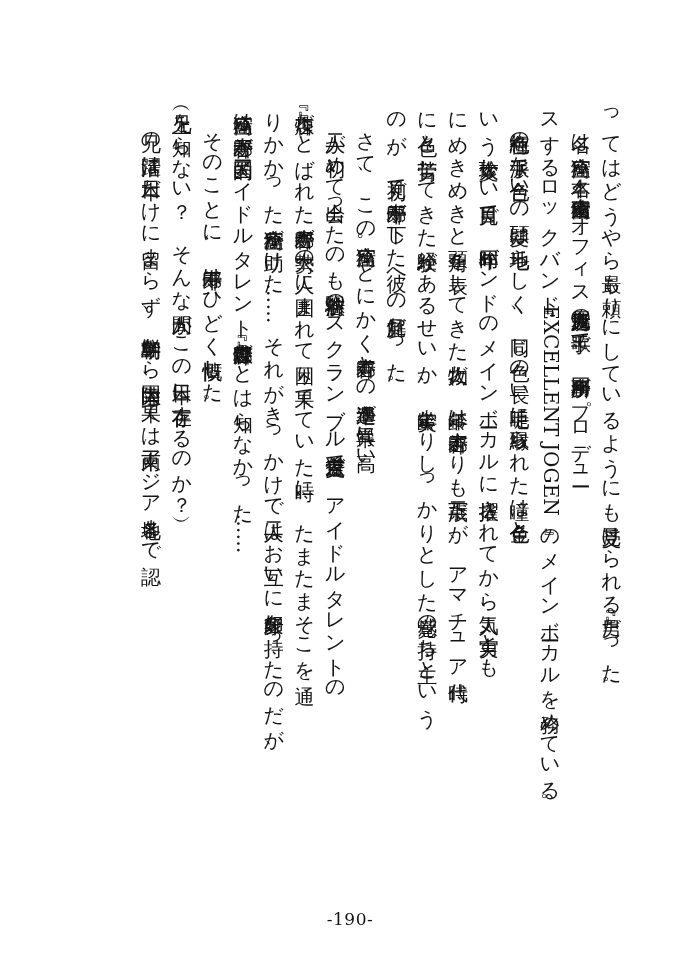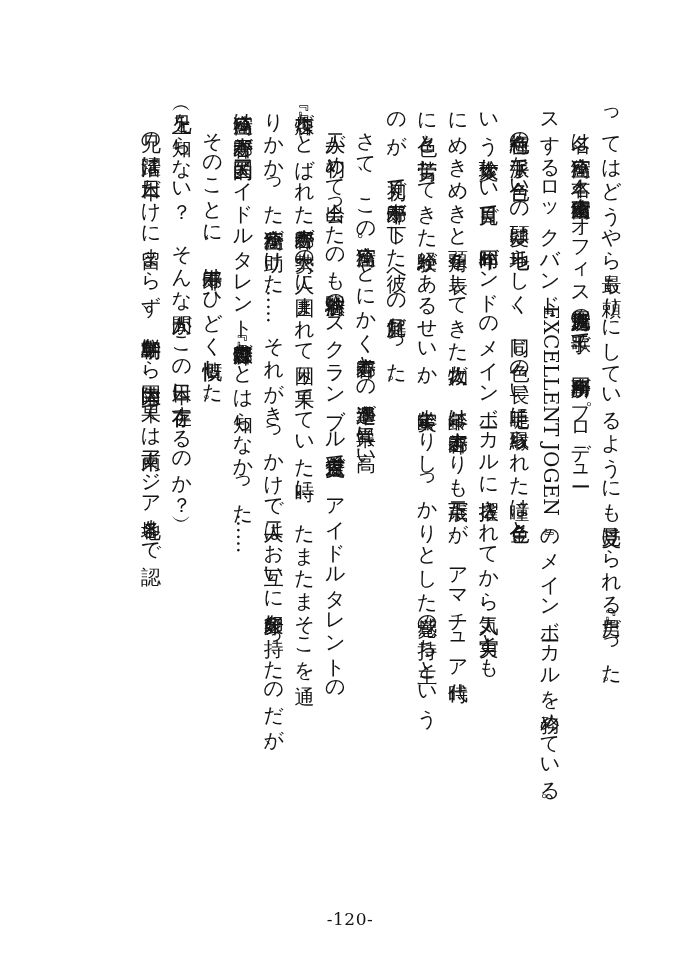--- a/index.html
+++ b/index.html
@@ -60,13 +60,13 @@
     <p class="text-line indent">さて、この猗窩座。とにかく杏寿郎との遭遇率が異常に高い。</p>
     <p class="text-line indent">二人が初めて出会ったのも渋谷駅前のスクランブル交差点付近で、アイドルタレントの</p>
     <p class="text-line">『煉杏』だとばれた杏寿郎が大勢の人に囲まれて困り果てていた時に、たまたまそこを通</p>
     <p class="text-line">りかかった猗窩座が助けた……それがきっかけで二人はお互いに好印象を持ったのだが、</p>
     <p class="text-line">猗窩座は杏寿郎が国民的アイドルタレント『煉獄杏寿郎』だとは知らなかった……</p>
     <p class="text-line indent">そのことに、千寿郎はひどく憤慨した。</p>
     <p class="text-line">（兄上を知らない？　そんな人間がこの日本に存在するのか？）</p>
     <p class="text-line indent">兄の活躍は日本だけに留まらず、朝鮮半島から中国大陸、果ては東南アジア各地まで認</p>
   </div>
 
-<div class="page-number">-120-</div>
+<div class="page-number">-190-</div>
 
 </body></html>

